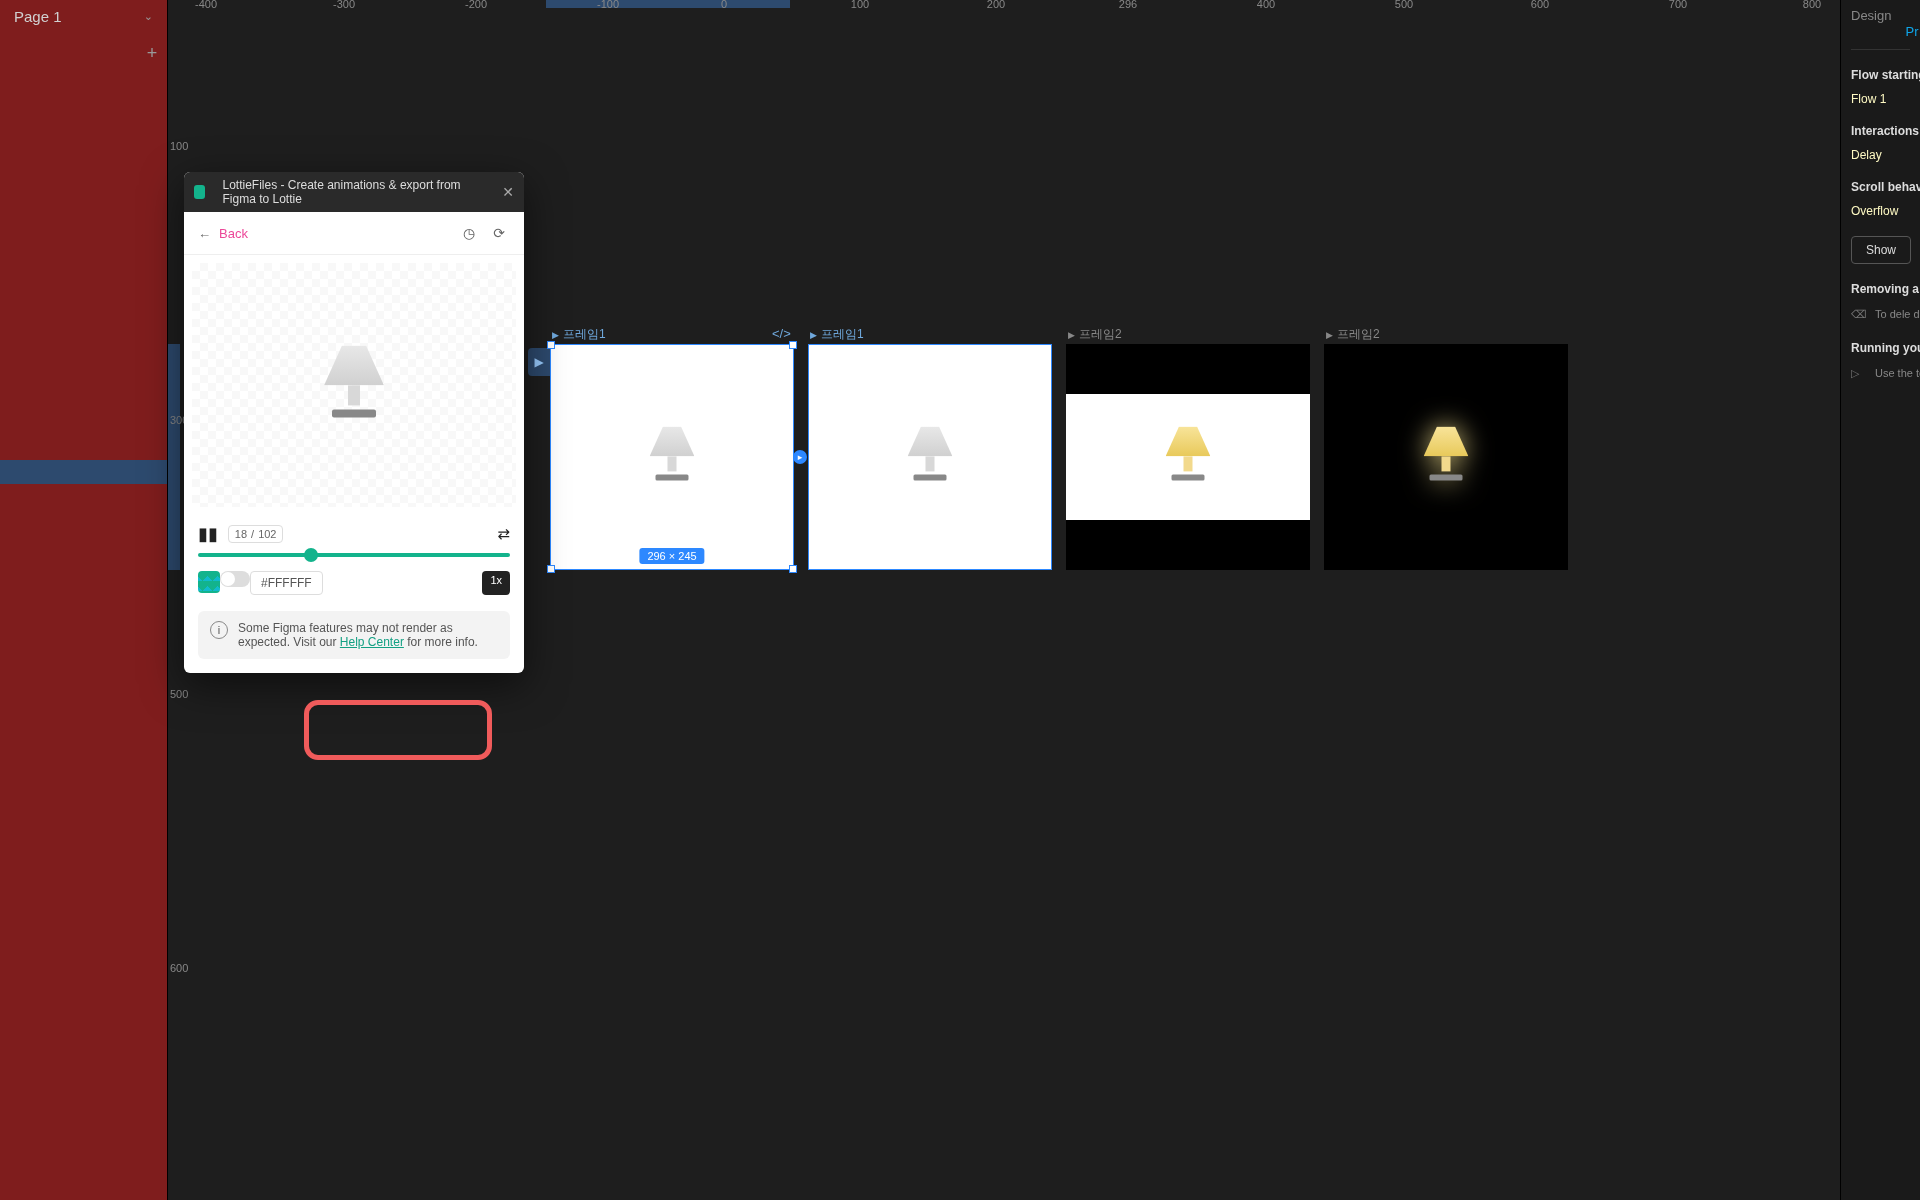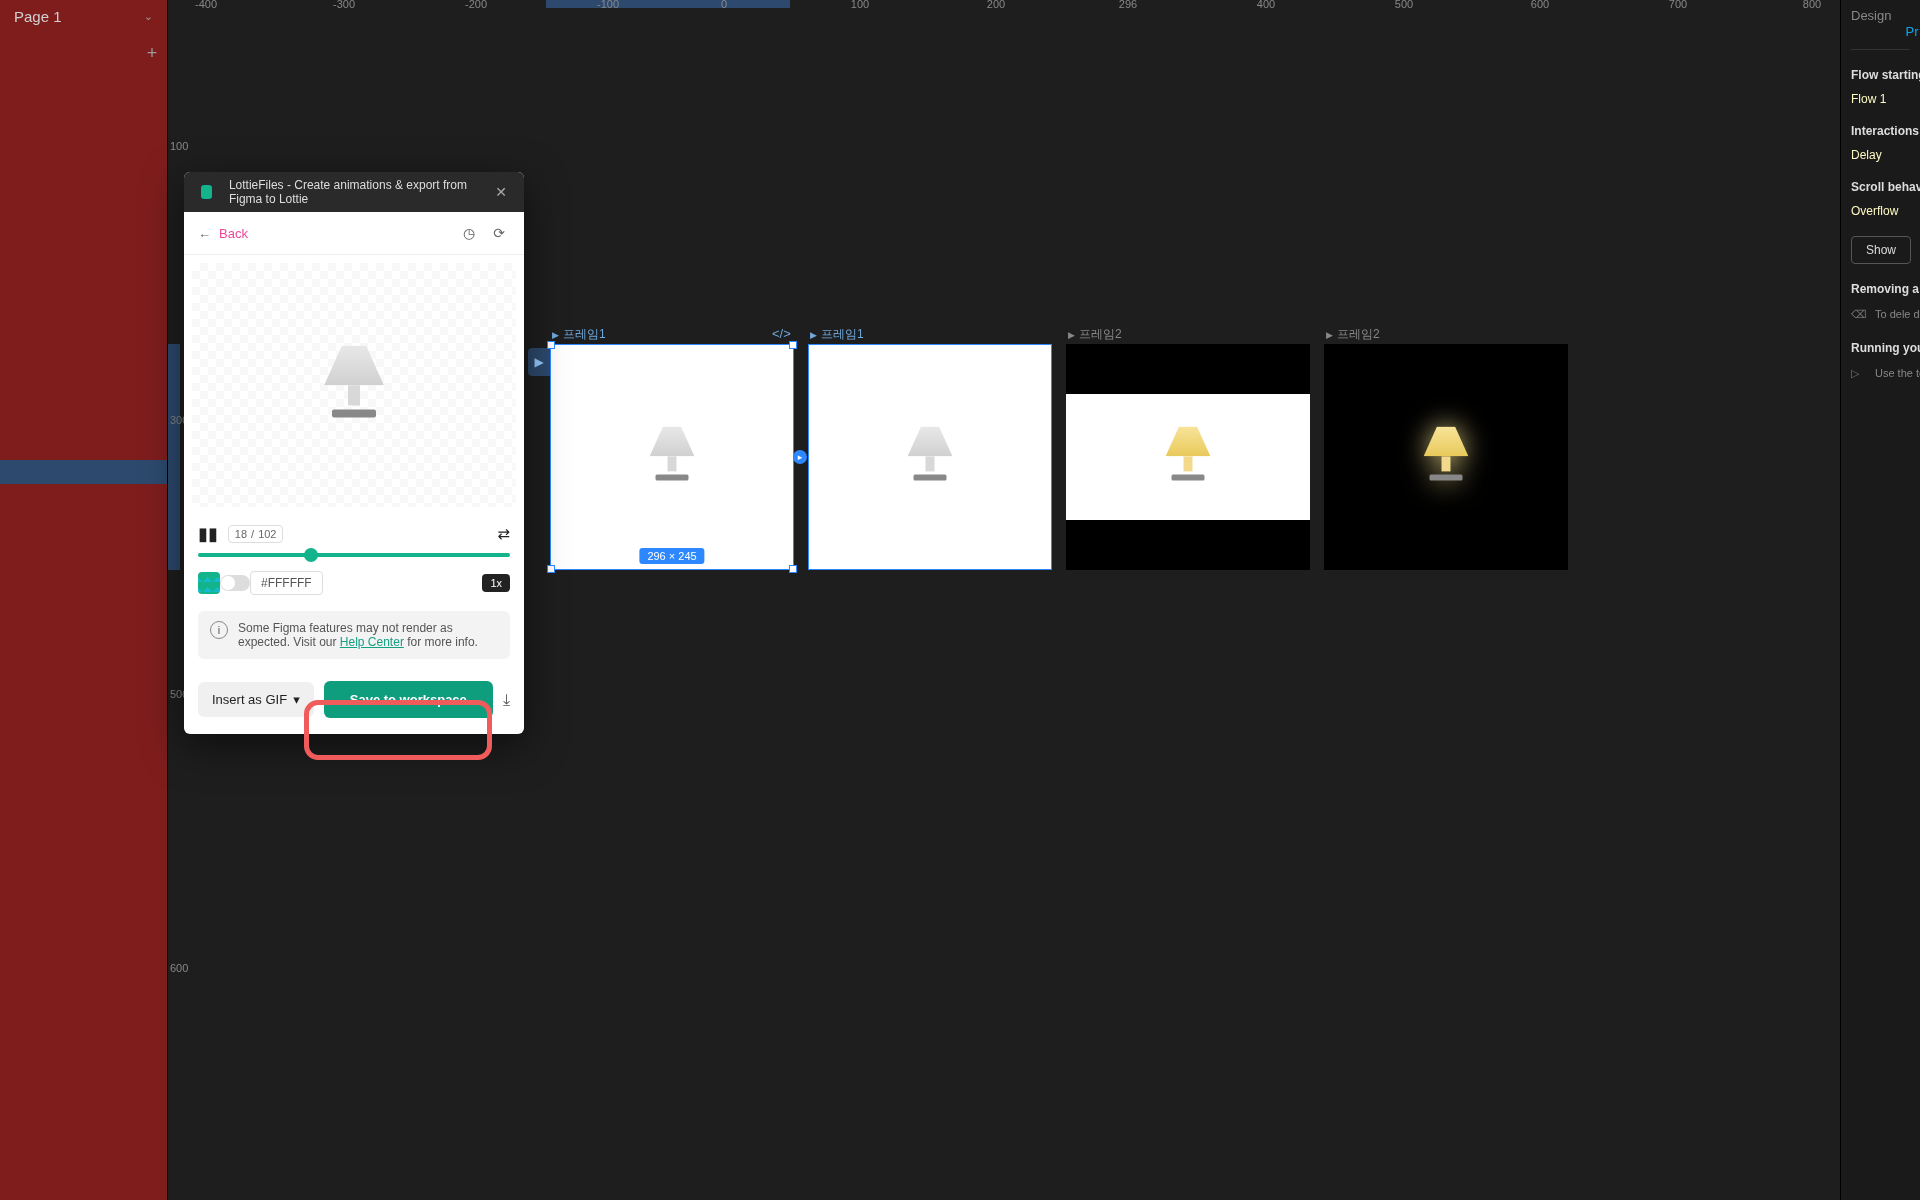--- a/index.html
+++ b/index.html
@@ -43,37 +43,37 @@
 .lamp .shade { width: 60px; height: 40px; background: linear-gradient(#e8e8e8,#d0d0d0); clip-path: polygon(30% 0,70% 0,100% 100%,0 100%); }
 .lamp .pole { width: 12px; height: 20px; background: #d8d8d8; margin: 0 auto; }
 .lamp .base { width: 44px; height: 8px; background: #888; margin: 0 auto; margin-top: 4px; border-radius: 2px; }
 .lamp.on .shade { background: linear-gradient(#f8e49a,#e8c95a); }
 .lamp.on .pole { background: #f2d98c; }
 .lamp.on.glow { filter: drop-shadow(0 0 18px rgba(255,235,150,0.8)); }
 .lamp.small { transform: translate(-50%,-55%) scale(0.75); }
 
 
 .plugin { position: absolute; left: 184px; top: 172px; width: 340px; background: #fff; border-radius: 6px; box-shadow: 0 12px 40px rgba(0,0,0,0.55); color: #222; }
-.plugin-title { display: flex; align-items: center; gap: 17px; background: #2a2a2a; color: #ddd; padding: 6px 17px; border-radius: 6px 6px 0 0; font-size: 12px; }
+.plugin-title { display: flex; align-items: center; gap: 17px; background: #2a2a2a; color: #ddd; padding: 6px 10px; border-radius: 6px 6px 0 0; font-size: 12px; }
 .plugin-title .sq { width: 14px; height: 14px; background: #13b38c; border-radius: 3px; }
 .plugin-title .close { margin-left: auto; cursor: pointer; font-size: 14px; color: #aaa; }
 .plugin-bar { display: flex; align-items: center; padding: 10px 14px; gap: 8px; border-bottom: 1px solid #eee; }
 .plugin-bar .back-arrow { font-size: 13px; color: #666; cursor: pointer; }
 .plugin-bar .back-text { font-size: 13px; color: #ec4899; flex: 1; }
 .plugin-bar .iconbtn { width: 22px; height: 22px; display: flex; align-items: center; justify-content: center; color: #666; cursor: pointer; font-size: 14px; }
 .preview { height: 260px; position: relative; background: #fff; }
 .preview-checker { position: absolute; inset: 8px; background-image: linear-gradient(45deg,#eee 25%,transparent 25%),linear-gradient(-45deg,#eee 25%,transparent 25%),linear-gradient(45deg,transparent 75%,#eee 75%),linear-gradient(-45deg,transparent 75%,#eee 75%); background-size: 16px 16px; background-position: 0 0,0 8px,8px -8px,-8px 0; opacity: 0.4; }
 .controls { padding: 8px 14px; display: flex; align-items: center; gap: 10px; }
 .controls .pause { font-size: 18px; cursor: pointer; }
 .frame-input { border: 1px solid #ddd; border-radius: 4px; padding: 2px 6px; font-size: 11px; color: #666; display: flex; gap: 4px; align-items: center; }
 .controls .loop { margin-left: auto; font-size: 15px; cursor: pointer; }
 .timeline { padding: 0 14px 10px; }
 .timeline-track { height: 4px; background: #13b38c; border-radius: 2px; position: relative; }
 .timeline-thumb { position: absolute; left: 34%; top: -5px; width: 14px; height: 14px; border-radius: 50%; background: #13b38c; }
-.bg-row { padding: 4px 14px 12px; display: flex; align-items: center; gap: 0; }
+.bg-row { padding: 4px 14px 12px; display: flex; gap: 0; }
 .bg-swatch { width: 22px; height: 22px; border-radius: 4px; background-image: linear-gradient(45deg,#1bc 25%,transparent 25%),linear-gradient(-45deg,#1bc 25%,transparent 25%); background-size: 10px 10px; background-color: #13b38c; }
 .bg-toggle { width: 30px; height: 16px; border-radius: 10px; background: #ddd; position: relative; }
 .bg-toggle::after { content: ""; position: absolute; left: 1px; top: 1px; width: 14px; height: 14px; background: #fff; border-radius: 50%; }
 .hex-pill { border: 1px solid #ddd; border-radius: 4px; padding: 4px 10px; font-size: 12px; color: #555; }
 .speed-pill { margin-left: auto; background: #222; color: #fff; border-radius: 4px; padding: 3px 8px; font-size: 11px; }
 .note { margin: 4px 14px 14px; background: #f3f3f3; border-radius: 6px; padding: 10px 12px; display: flex; gap: 10px; font-size: 12px; color: #555; align-items: flex-start; }
 .note .info { width: 18px; height: 18px; border: 1.5px solid #888; border-radius: 50%; display: flex; align-items: center; justify-content: center; font-size: 11px; flex-shrink: 0; }
 .note a { color: #13a083; text-decoration: underline; }
 .actions { display: flex; gap: 10px; padding: 8px 14px 16px; align-items: center; }
 .btn-secondary { background: #f0f0f0; border-radius: 6px; padding: 10px 14px; font-size: 13px; cursor: pointer; display: flex; gap: 6px; align-items: center; }
@@ -230,28 +230,20 @@
     <div class="bg-toggle"></div>
     <div class="hex-pill">#FFFFFF</div>
     <div class="speed-pill">1x</div>
   </div>
   <div class="note">
     <div class="info">i</div>
     <div>
       <span>Some Figma features may not render as expected. Visit our </span><a>Help Center</a><span> for more info.</span>
     </div>
   </div>
-  <div class="actions">
-    <div class="btn-secondary">
-        <span>Insert as GIF</span>
-        <span>▾</span>
-      </div>
-    <div class="btn-primary">Save to workspace</div>
-    <span class="dl">⤓</span>
-  </div>
 </div>
 
 <div class="highlight-ring" style="left:304px; top:700px; width:188px; height:60px"></div>
 
 <div class="right-panel">
   <div class="rp-tabs">
     <span>Design</span>
     <span class="active">Pr</span>
   </div>
   <div class="rp-section-title">Flow starting</div>

